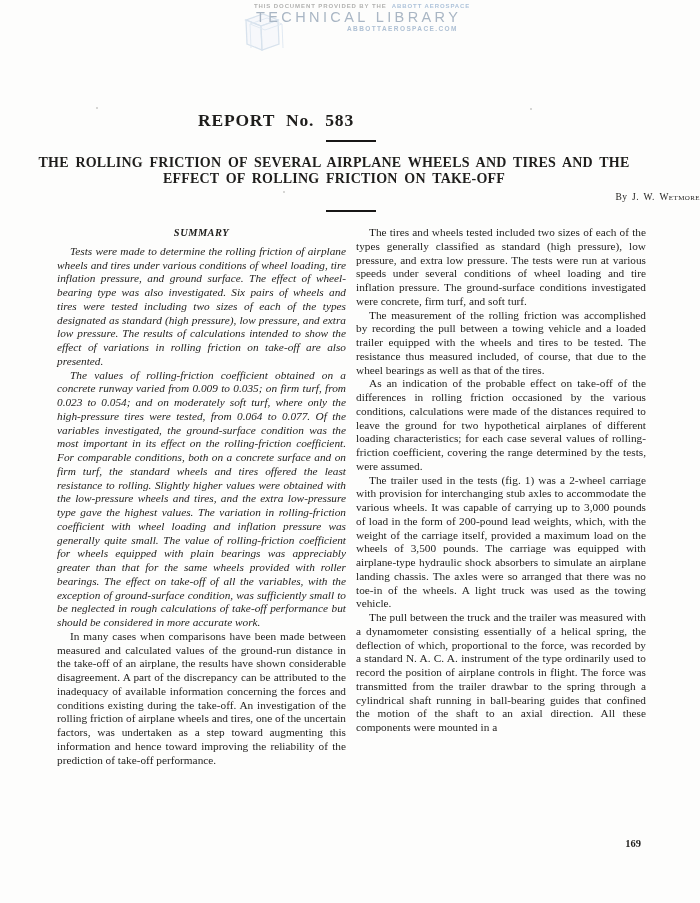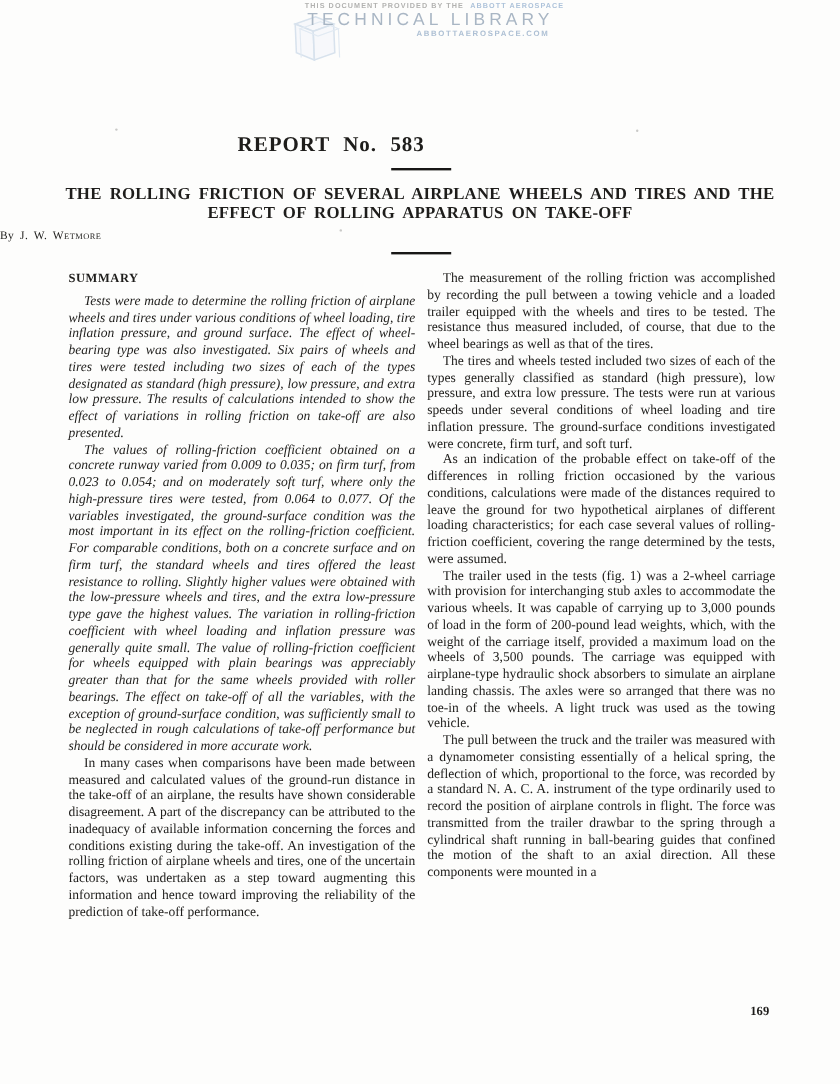--- a/index.html
+++ b/index.html
@@ -34,43 +34,43 @@
 
   
   .report-no{
     position:absolute;left:0;top:110px;width:552px;text-align:center;
     font-size:17.5px;font-weight:700;letter-spacing:.8px;word-spacing:6px;
   }
   .rule{position:absolute;height:2px;background:#181716;width:50px;left:326px;}
   .rule1{top:140px;}
   .rule2{top:210px;}
   .doc-title{
-    position:absolute;left:40px;top:155px;width:620px;text-align:center;
+    position:absolute;left:24px;top:155px;width:620px;text-align:center;
     font-size:14px;font-weight:700;line-height:15.5px;
     letter-spacing:.2px;word-spacing:3px;margin:0;
   }
   .byline{
-    position:absolute;left:0;top:192px;width:700px;text-align:left;
+    position:absolute;left:0;top:192px;width:700px;text-align:right;
     font-size:9.5px;letter-spacing:.4px;word-spacing:2px;
   }
   .byline .author{font-variant:small-caps;}
 
   
   .col{
     position:absolute;top:224px;
     font-size:11.3px;line-height:13.75px;
     text-align:justify;
   }
   .col-left{left:57px;width:289px;}
   .col-right{left:356px;width:290px;}
   .col p{margin:0;text-indent:13px;}
   .col p.italic{font-style:italic;}
   .col h2{
-    font-size:10.4px;font-weight:700;text-align:left;
-    letter-spacing:.5px;word-spacing:2px;margin:7px 0 5px 0;text-indent:0;
+    font-size:10.4px;font-weight:700;text-align:center;
+    letter-spacing:.5px;word-spacing:2px;margin:7px 0 5px 0;text-indent:0;font-style:italic;
   }
   .col h2.first{margin-top:2px;}
   .col-right{padding-top:2px;}
 
   .page-number{
     position:absolute;left:605px;top:838px;width:36px;text-align:right;
     font-size:10.5px;font-weight:700;
   }
 
   .artifact{position:absolute;width:2px;height:2px;border-radius:50%;
@@ -97,33 +97,33 @@
   <div class="wm-title">TECHNICAL LIBRARY</div>
   <div class="wm-url">ABBOTTAEROSPACE.COM</div>
 
   <div class="artifact" style="left:96px;top:107px;"></div>
   <div class="artifact" style="left:283px;top:191px;"></div>
   <div class="artifact" style="left:530px;top:108px;"></div>
 
   <div class="report-no">REPORT No. 583</div>
   <div class="rule rule1"></div>
   <h1 class="doc-title"><span>THE ROLLING FRICTION OF SEVERAL AIRPLANE WHEELS AND TIRES AND THE</span><br>
-  <span>EFFECT OF ROLLING APPARATUS ON TAKE-OFF</span></h1>
+  <span>EFFECT OF ROLLING FRICTION ON TAKE-OFF</span></h1>
   <div class="byline"><span>By</span> <span class="author">J. W. Wetmore</span></div>
   <div class="rule rule2"></div>
 
   <div class="col col-left">
     <h2 class="first">SUMMARY</h2>
     <p class="italic">Tests were made to determine the rolling friction of airplane wheels and tires under various conditions of wheel loading, tire inflation pressure, and ground surface. The effect of wheel-bearing type was also investigated. Six pairs of wheels and tires were tested including two sizes of each of the types designated as standard (high pressure), low pressure, and extra low pressure. The results of calculations intended to show the effect of variations in rolling friction on take-off are also presented.</p>
     <p class="italic">The values of rolling-friction coefficient obtained on a concrete runway varied from 0.009 to 0.035; on firm turf, from 0.023 to 0.054; and on moderately soft turf, where only the high-pressure tires were tested, from 0.064 to 0.077. Of the variables investigated, the ground-surface condition was the most important in its effect on the rolling-friction coefficient. For comparable conditions, both on a concrete surface and on firm turf, the standard wheels and tires offered the least resistance to rolling. Slightly higher values were obtained with the low-pressure wheels and tires, and the extra low-pressure type gave the highest values. The variation in rolling-friction coefficient with wheel loading and inflation pressure was generally quite small. The value of rolling-friction coefficient for wheels equipped with plain bearings was appreciably greater than that for the same wheels provided with roller bearings. The effect on take-off of all the variables, with the exception of ground-surface condition, was sufficiently small to be neglected in rough calculations of take-off performance but should be considered in more accurate work.</p>
     <p>In many cases when comparisons have been made between measured and calculated values of the ground-run distance in the take-off of an airplane, the results have shown considerable disagreement. A part of the discrepancy can be attributed to the inadequacy of available information concerning the forces and conditions existing during the take-off. An investigation of the rolling friction of airplane wheels and tires, one of the uncertain factors, was undertaken as a step toward augmenting this information and hence toward improving the reliability of the prediction of take-off performance.</p>
   </div>
 
   <div class="col col-right">
+    <p>The tires and wheels tested included two sizes of each of the types generally classified as standard (high pressure), low pressure, and extra low pressure. The tests were run at various speeds under several conditions of wheel loading and tire inflation pressure. The ground-surface conditions investigated were concrete, firm turf, and soft turf.</p>
     <p>The measurement of the rolling friction was accomplished by recording the pull between a towing vehicle and a loaded trailer equipped with the wheels and tires to be tested. The resistance thus measured included, of course, that due to the wheel bearings as well as that of the tires.</p>
-    <p>The tires and wheels tested included two sizes of each of the types generally classified as standard (high pressure), low pressure, and extra low pressure. The tests were run at various speeds under several conditions of wheel loading and tire inflation pressure. The ground-surface conditions investigated were concrete, firm turf, and soft turf.</p>
     <p>As an indication of the probable effect on take-off of the differences in rolling friction occasioned by the various conditions, calculations were made of the distances required to leave the ground for two hypothetical airplanes of different loading characteristics; for each case several values of rolling-friction coefficient, covering the range determined by the tests, were assumed.</p>
     <p>The trailer used in the tests (fig. 1) was a 2-wheel carriage with provision for interchanging stub axles to accommodate the various wheels. It was capable of carrying up to 3,000 pounds of load in the form of 200-pound lead weights, which, with the weight of the carriage itself, provided a maximum load on the wheels of 3,500 pounds. The carriage was equipped with airplane-type hydraulic shock absorbers to simulate an airplane landing chassis. The axles were so arranged that there was no toe-in of the wheels. A light truck was used as the towing vehicle.</p>
     <p>The pull between the truck and the trailer was measured with a dynamometer consisting essentially of a helical spring, the deflection of which, proportional to the force, was recorded by a standard N. A. C. A. instrument of the type ordinarily used to record the position of airplane controls in flight. The force was transmitted from the trailer drawbar to the spring through a cylindrical shaft running in ball-bearing guides that confined the motion of the shaft to an axial direction. All these components were mounted in a</p>
   </div>
 
   <div class="page-number">169</div>
 </div>
 
 </body></html>

